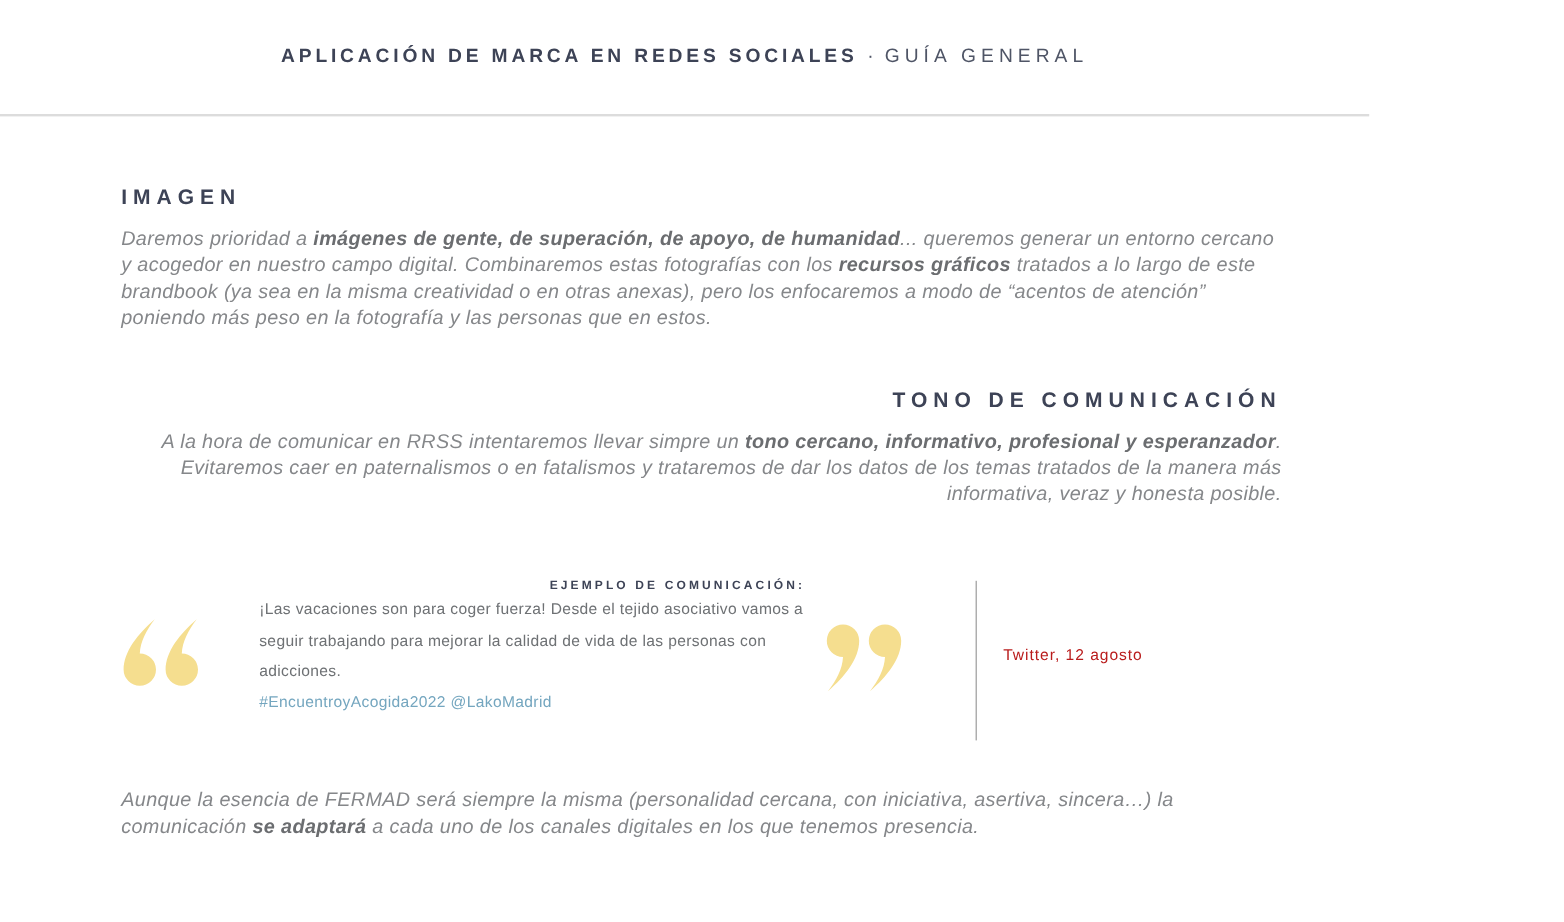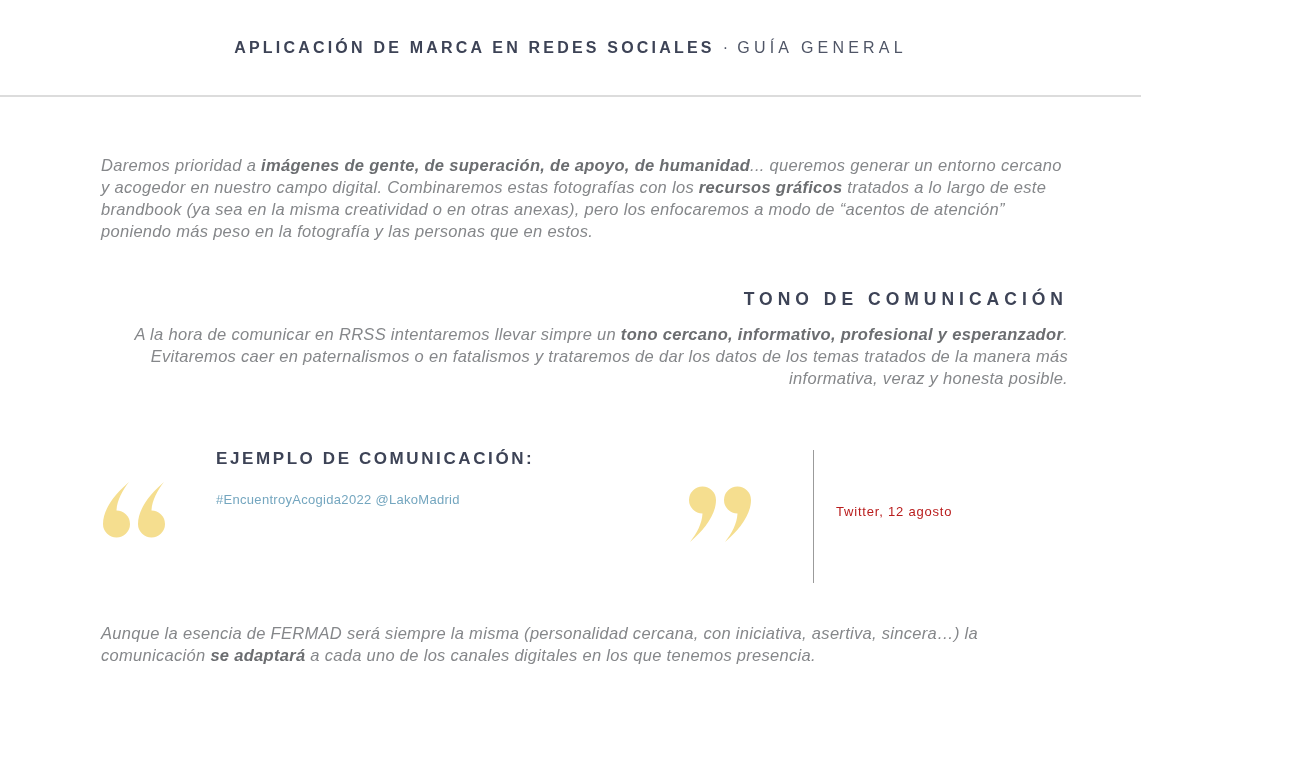--- a/index.html
+++ b/index.html
@@ -68,25 +68,26 @@
   }
   .q-open{
     flex:0 0 115px; padding-top:37px;
   }
   .q-close{
     flex:0 0 75px; margin-left:16px; padding-top:41px;
   }
   .q-close svg{ transform:rotate(180deg); }
   .q-body{ flex:0 0 455px; }
   .q-heading{
-    font-size:17px; font-weight:700;
+    font-size:10px; font-weight:700;
     color:var(--heading-navy);
     letter-spacing:2.6px;
     padding-top:5px;
-    margin-bottom:18px;
+    margin-bottom:1px;
+    text-align:right;
   }
   .q-text, .q-link, .q-closing{
     margin:0;
     font-size:13px; line-height:25.5px;
     letter-spacing:0.3px;
     color:#6E7174;
   }
   .q-link{ color:var(--link-blue); }
   .q-divider{
     flex:0 0 1px; width:1px; height:133px;
@@ -110,39 +111,41 @@
 
   <header class="topbar">
     <div class="title">
       <span class="t-main">APLICACIÓN DE MARCA EN REDES SOCIALES</span><span class="t-sep">·</span><span class="t-sub">GUÍA GENERAL</span>
     </div>
   </header>
 
   <main class="content">
 
     <section class="section-imagen">
+      <h2 class="sec-heading">IMAGEN</h2>
       <p class="body-par"><span>Daremos prioridad a </span><span class="b">imágenes de gente, de superación, de apoyo, de humanidad</span><span>... queremos generar un entorno cercano y acogedor en nuestro campo digital. Combinaremos estas fotografías con los </span><span class="b">recursos gráficos</span><span> tratados a lo largo de este brandbook (ya sea en la misma creatividad o en otras anexas), pero los enfocaremos a modo de “acentos de atención” poniendo más peso en la fotografía y las personas que en estos.</span></p>
     </section>
 
     <section class="section-tono">
       <h2 class="sec-heading">TONO DE COMUNICACIÓN</h2>
       <p class="body-par"><span>A la hora de comunicar en RRSS intentaremos llevar simpre un </span><span class="b">tono cercano, informativo, profesional y esperanzador</span><span>. Evitaremos caer en paternalismos o en fatalismos y trataremos de dar los datos de los temas tratados de la manera más informativa, veraz y honesta posible.</span></p>
     </section>
 
     <section class="quote-block">
 
       <div class="q-open">
         <svg width="66" height="58" viewBox="0 0 66 58" aria-hidden="true">
           <path d="M28 1 C14 13 2 28 2 43 A13.5 13.5 0 1 0 15.5 29.5 C16 19.5 21 10 28 1 Z" fill="#F5DE8F"></path>
           <path transform="translate(35,0)" d="M28 1 C14 13 2 28 2 43 A13.5 13.5 0 1 0 15.5 29.5 C16 19.5 21 10 28 1 Z" fill="#F5DE8F"></path>
         </svg>
       </div>
 
       <div class="q-body">
         <div class="q-heading">EJEMPLO DE COMUNICACIÓN:</div>
+        <p class="q-text">¡Las vacaciones son para coger fuerza! Desde el tejido asociativo vamos a seguir trabajando para mejorar la calidad de vida de las personas con adicciones.</p>
         <p class="q-link">#EncuentroyAcogida2022 @LakoMadrid</p>
       </div>
 
       <div class="q-close">
         <svg width="66" height="58" viewBox="0 0 66 58" aria-hidden="true">
           <path d="M28 1 C14 13 2 28 2 43 A13.5 13.5 0 1 0 15.5 29.5 C16 19.5 21 10 28 1 Z" fill="#F5DE8F"></path>
           <path transform="translate(35,0)" d="M28 1 C14 13 2 28 2 43 A13.5 13.5 0 1 0 15.5 29.5 C16 19.5 21 10 28 1 Z" fill="#F5DE8F"></path>
         </svg>
       </div>
 

